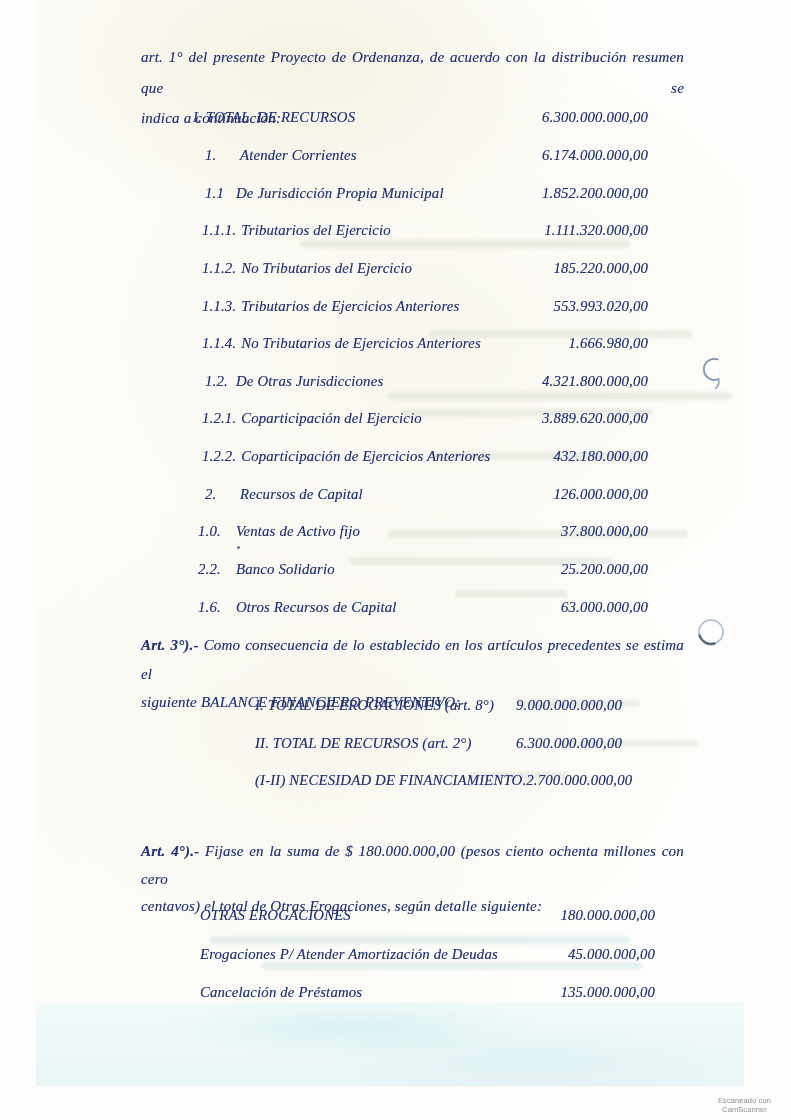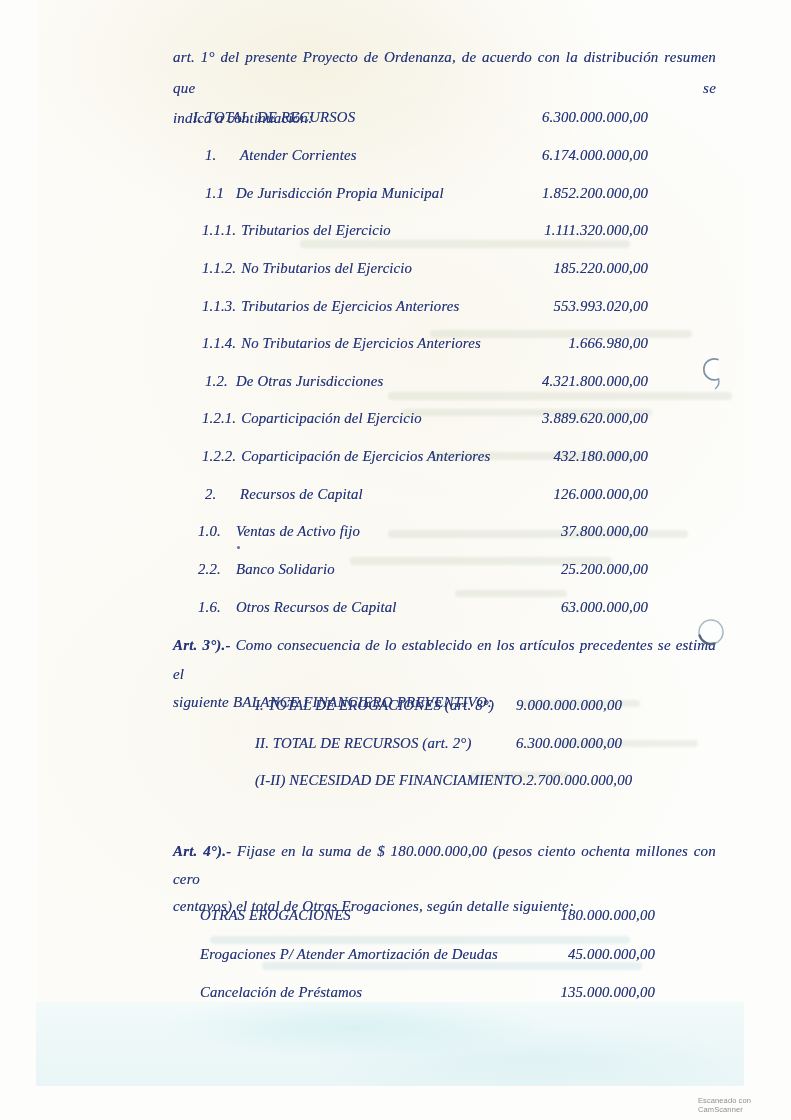--- a/index.html
+++ b/index.html
@@ -21,21 +21,21 @@
   }
   .bottom-band{
     position:absolute;left:36px;top:1002px;width:708px;height:84px;pointer-events:none;
     background:
       radial-gradient(ellipse 260px 40px at 45% 30%, rgba(200,235,238,.55), rgba(200,235,238,0) 75%),
       radial-gradient(ellipse 300px 50px at 70% 70%, rgba(205,236,240,.4), rgba(205,236,240,0) 75%),
       linear-gradient(#f2fafa, #e9f5f6);
     border-radius:2px;
   }
   
-  .para{position:absolute;left:141px;width:543px;font-size:15px;letter-spacing:.2px;margin-left:32px;}
+  .para{position:absolute;left:141px;width:543px;font-size:15px;letter-spacing:.2px;}
   .para .ln{display:block;}
   .jline{text-align:justify;text-align-last:justify;}
   .boldpfx{font-weight:700;}
   .ink{text-shadow:0 0 .5px rgba(36,53,123,.55);}
   #intro{top:42px;line-height:30.5px;}
   #art3-para{top:631px;line-height:28.5px;}
   #art4-para{top:838px;line-height:27.5px;}
 
   .list{position:absolute;left:141px;font-size:14.8px;letter-spacing:.15px;}
   #recursos-list{top:99px;width:507px;}
@@ -66,21 +66,21 @@
     position:absolute;height:8px;border-radius:4px;pointer-events:none;
     background:rgba(158,174,146,.16);filter:blur(1.3px);
   }
   .bleed.cy{background:rgba(140,190,198,.18);}
   .ink-dot{position:absolute;width:3px;height:3px;border-radius:50%;background:#3a4a85;opacity:.8;}
 
   
   .credit{
     position:absolute;left:698px;top:1096px;
     font-family:"Liberation Sans", sans-serif;font-style:normal;
-    font-size:7.5px;color:#8f8f8f;letter-spacing:.1px;
+    font-size:7.5px;color:#8f8f8f;letter-spacing:.1px;text-align:center;
   }
 </style>
 </head>
 <body>
 
 <div class="page">
 
   <div class="paper-wash"></div>
   <div class="bottom-band"></div>
 

